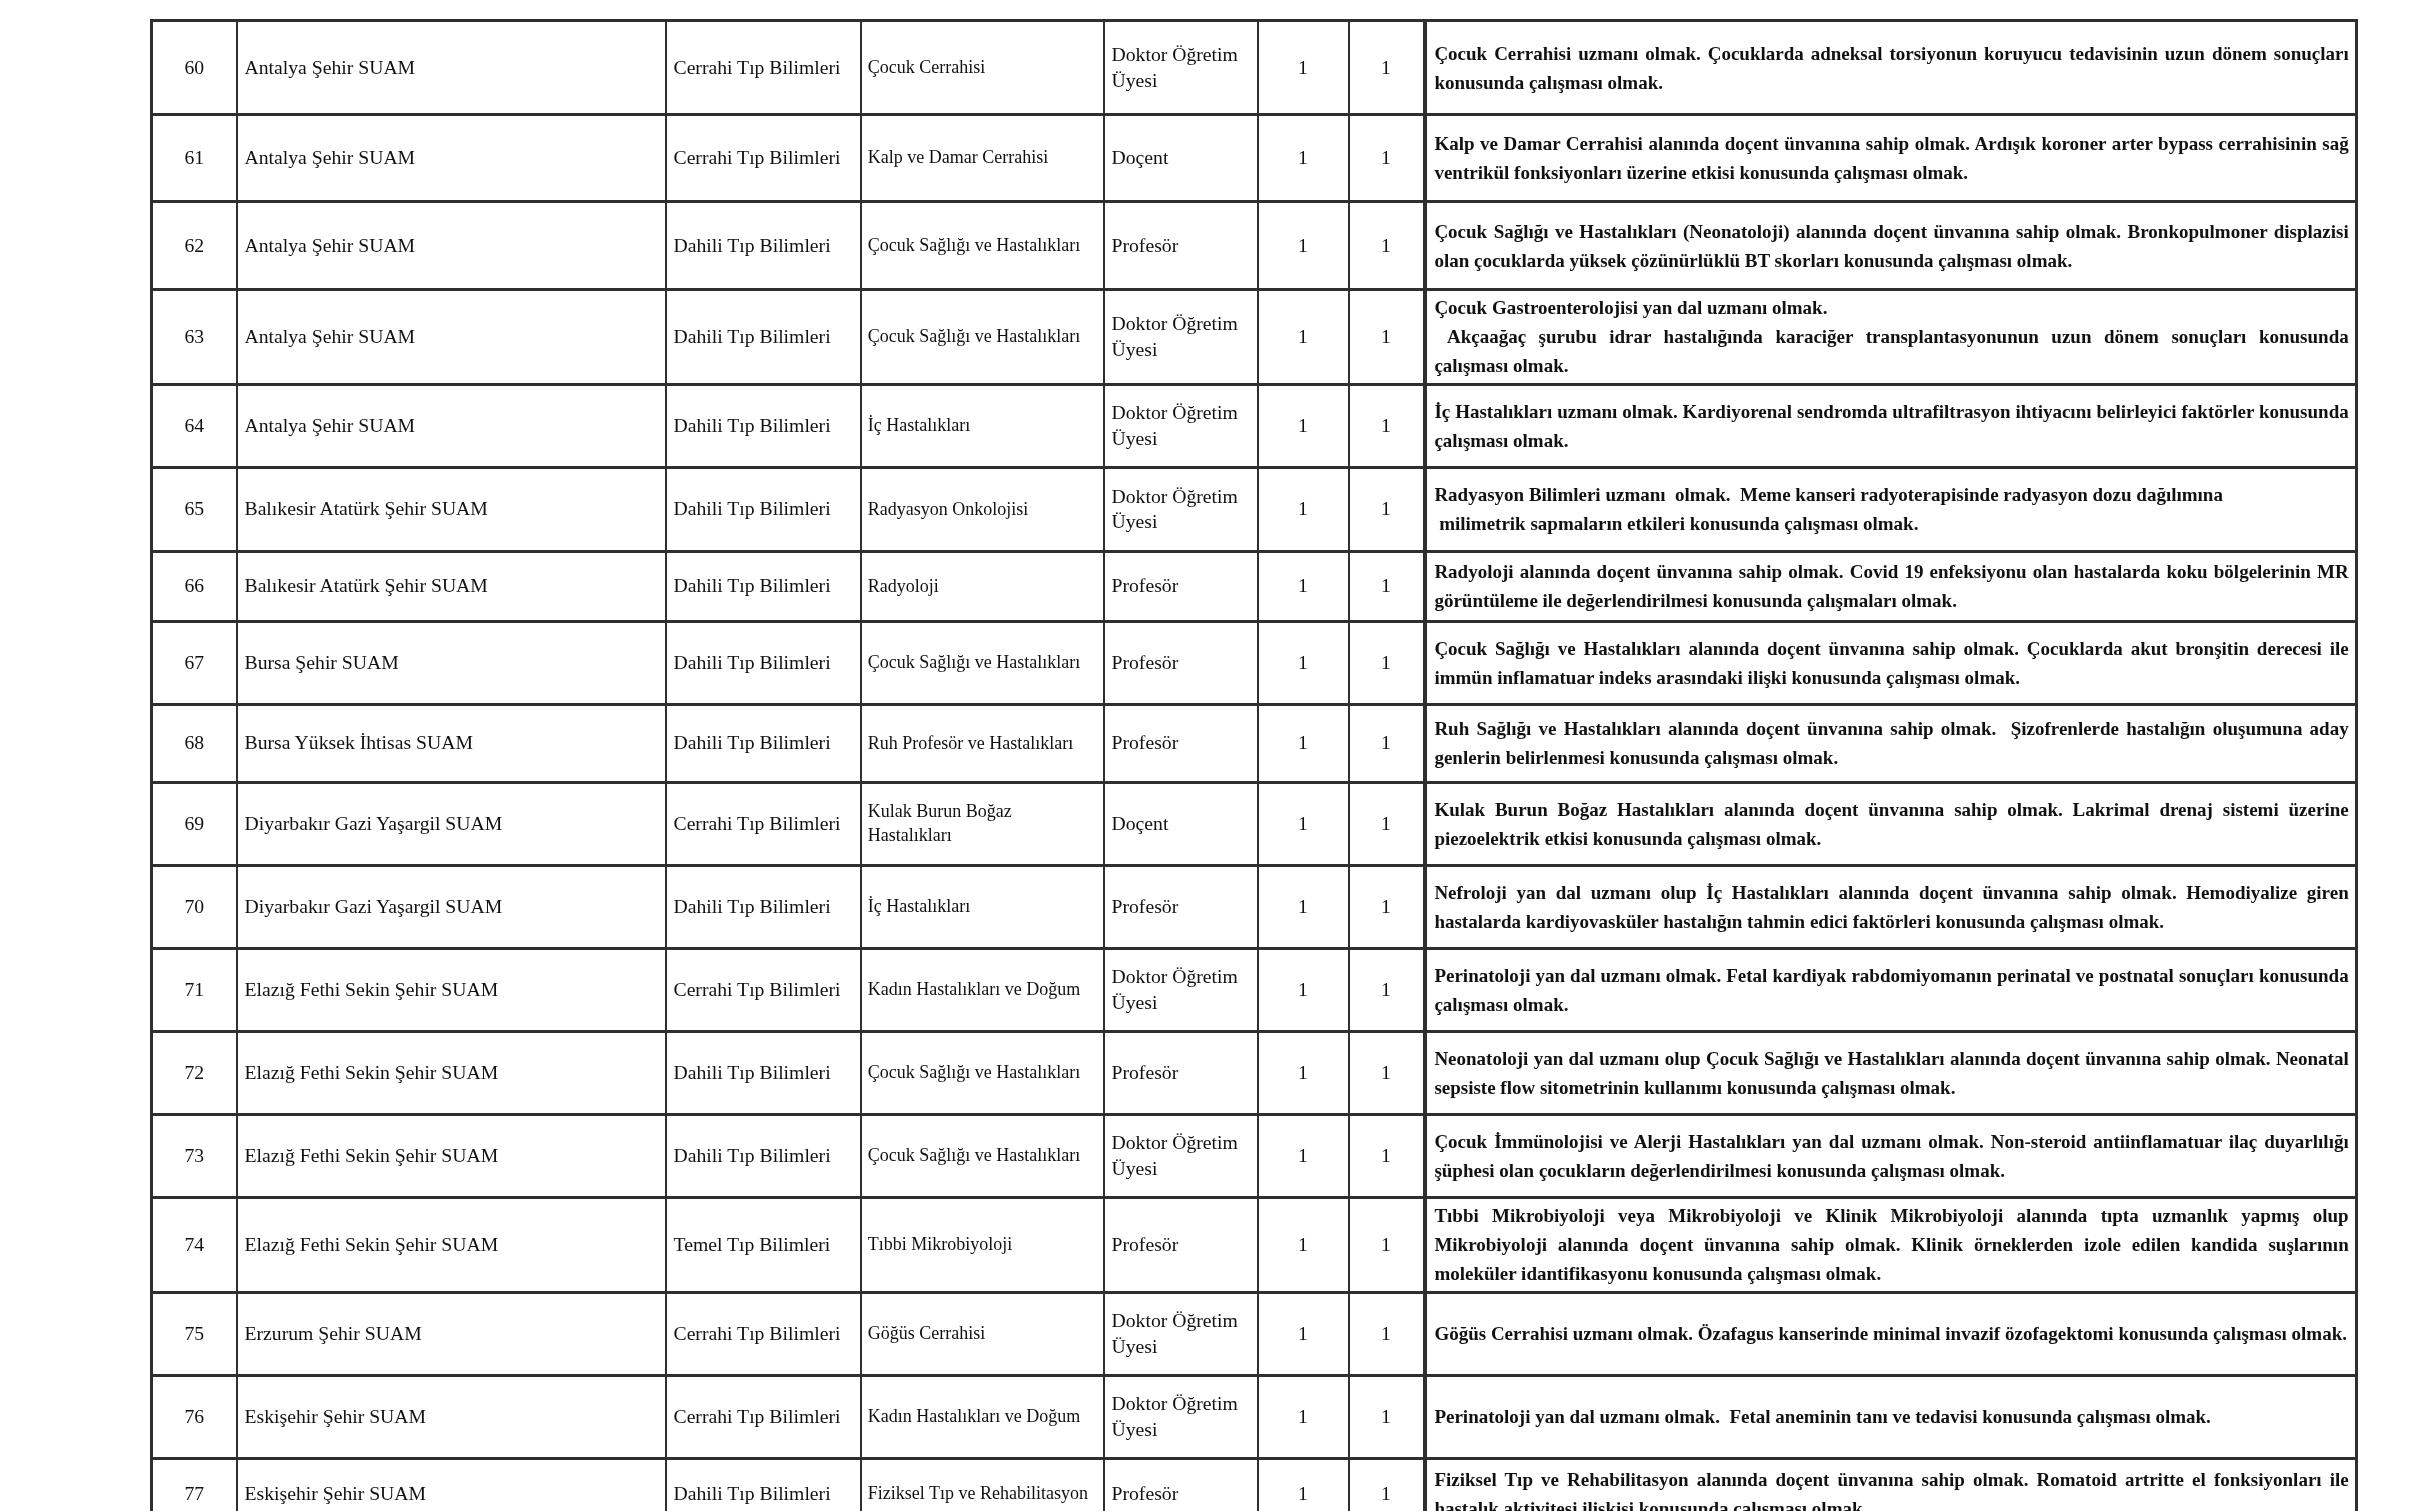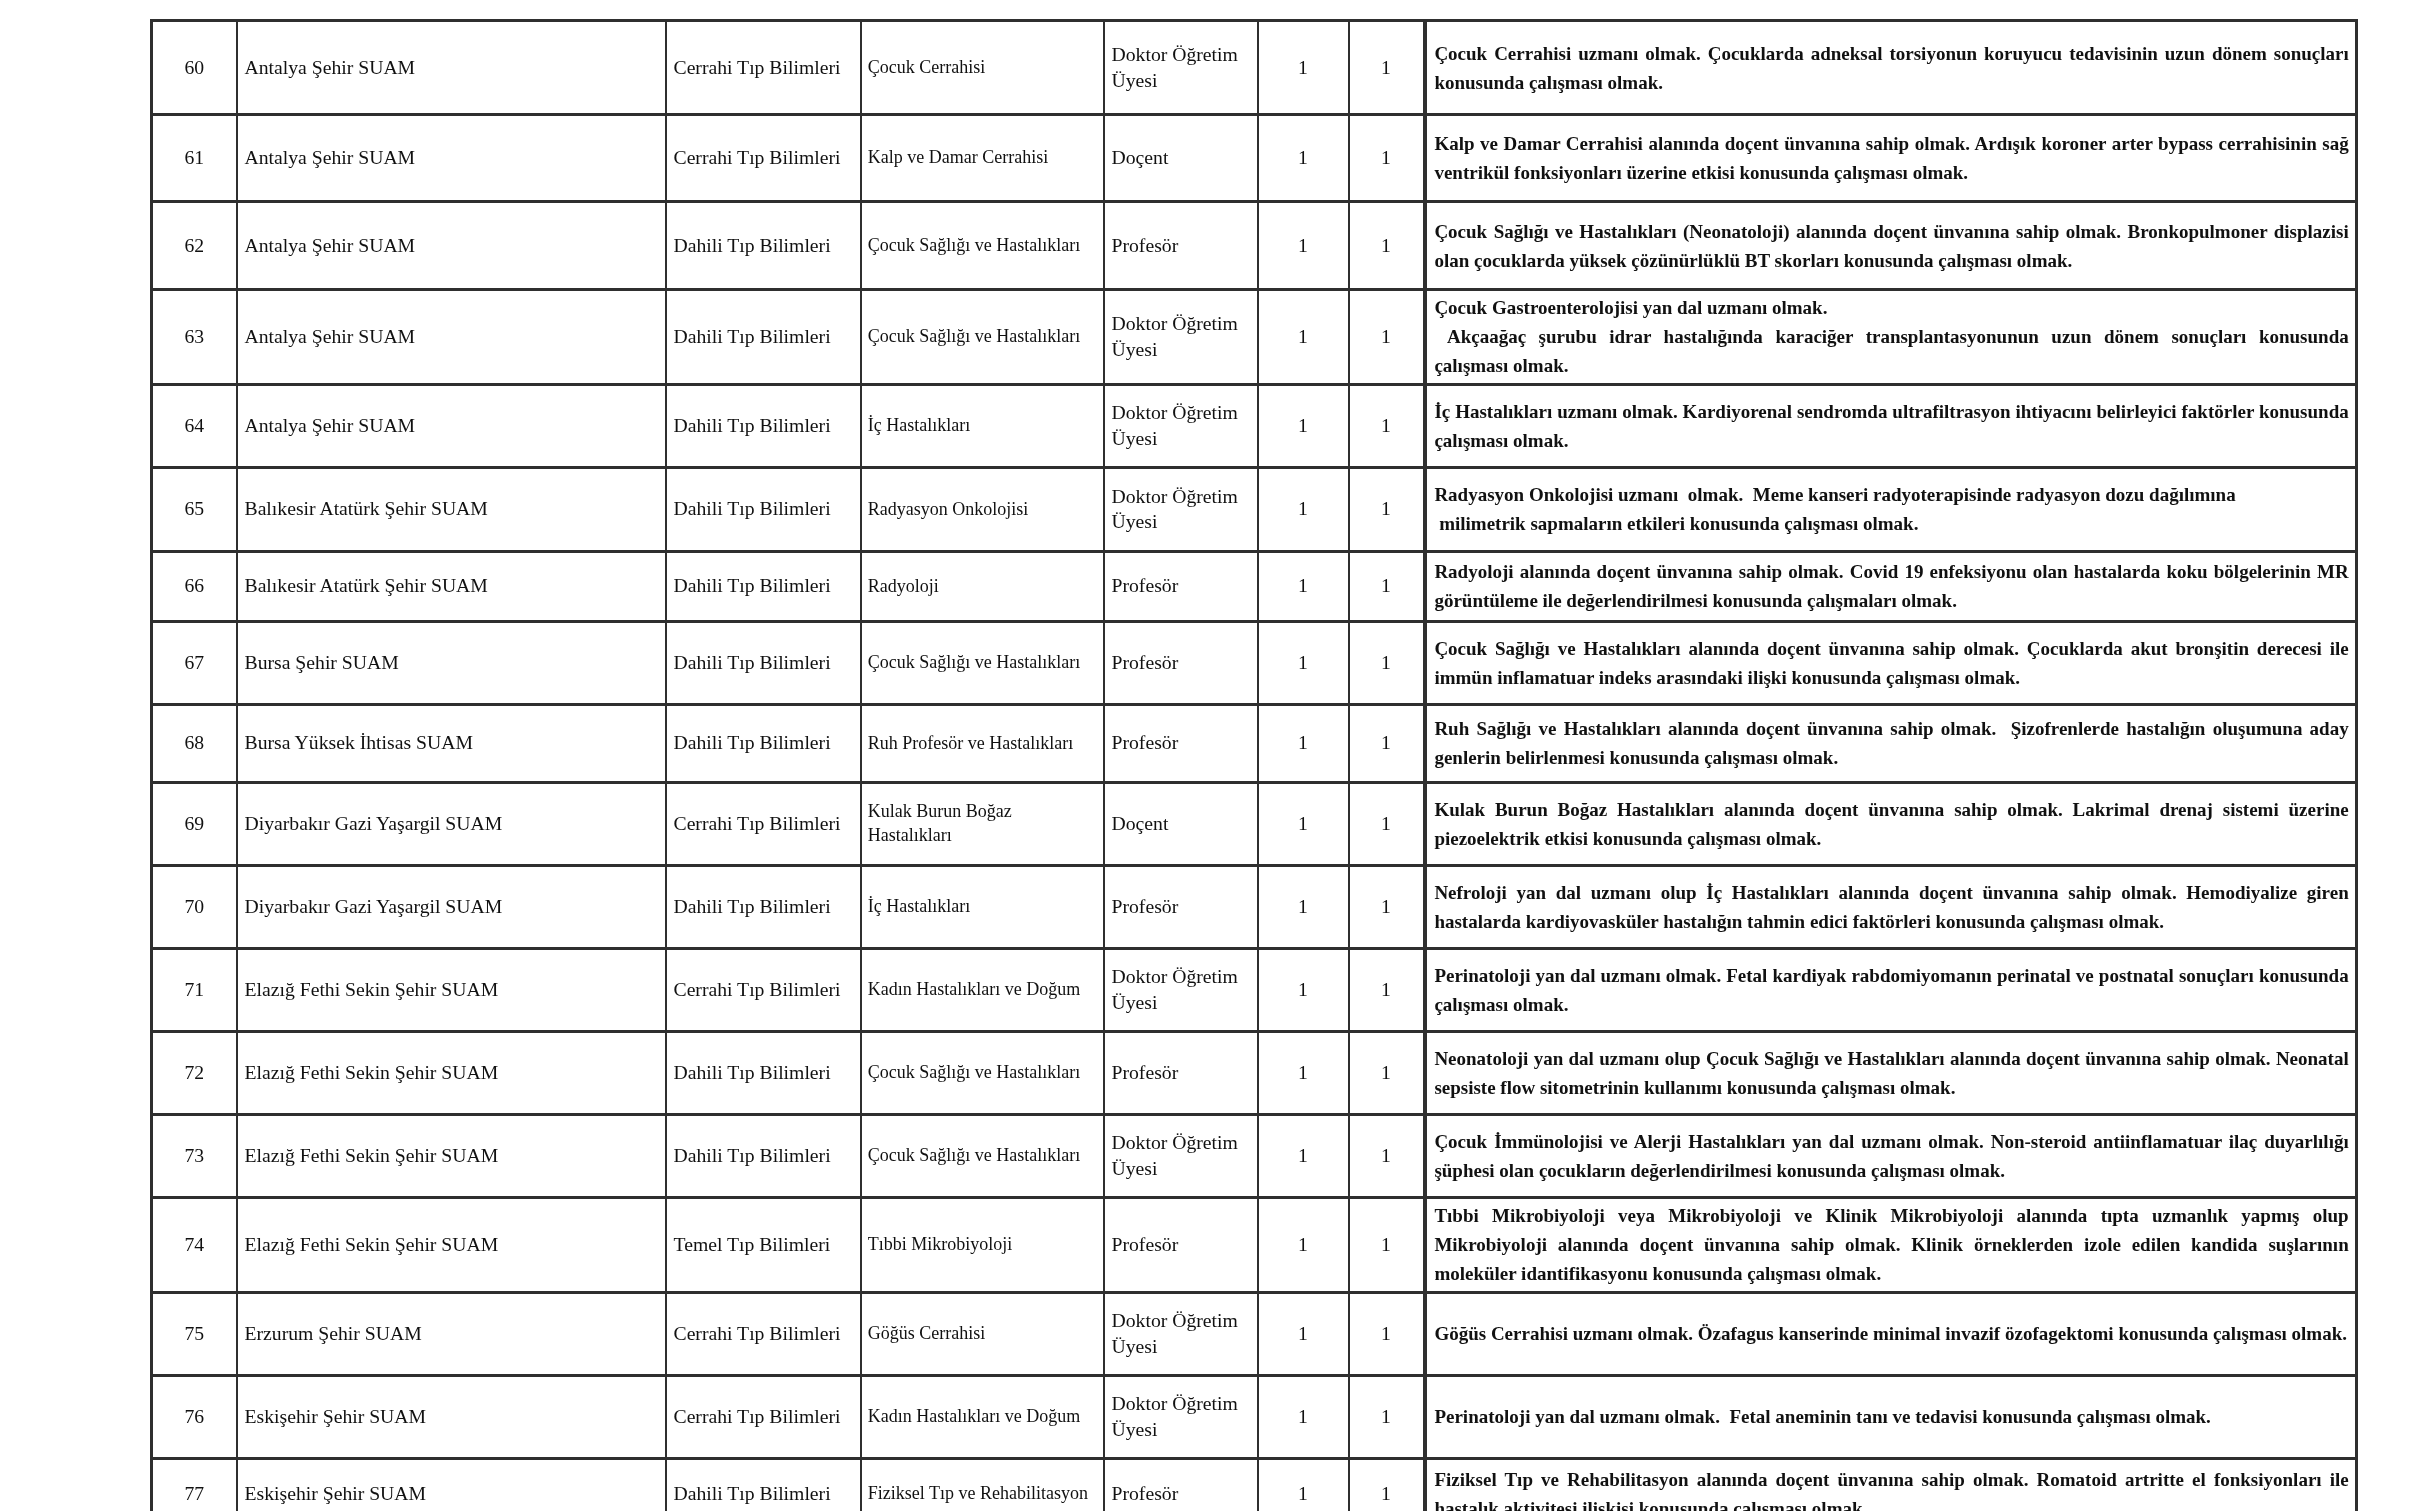--- a/index.html
+++ b/index.html
@@ -121,21 +121,21 @@
     <td class="c-desc"><span>İç Hastalıkları uzmanı olmak. Kardiyorenal sendromda ultrafiltrasyon ihtiyacını belirleyici faktörler konusunda çalışması olmak.</span></td>
   </tr>
         <tr style="height: 84px;">
     <td class="c-no"><span>65</span></td>
     <td class="c-inst"><span>Balıkesir Atatürk Şehir SUAM</span></td>
     <td class="c-dept"><span>Dahili Tıp Bilimleri</span></td>
     <td class="c-spec"><span>Radyasyon Onkolojisi</span></td>
     <td class="c-title"><span>Doktor Öğretim Üyesi</span></td>
     <td class="c-c1"><span>1</span></td>
     <td class="c-c2"><span>1</span></td>
-    <td class="c-desc"><span>Radyasyon Onkolojisi uzmanı  olmak.  Meme kanseri radyoterapisinde radyasyon dozu dağılımına
+    <td class="c-desc"><span>Radyasyon Bilimleri uzmanı  olmak.  Meme kanseri radyoterapisinde radyasyon dozu dağılımına
  milimetrik sapmaların etkileri konusunda çalışması olmak.</span></td>
   </tr>
         <tr style="height: 70px;">
     <td class="c-no"><span>66</span></td>
     <td class="c-inst"><span>Balıkesir Atatürk Şehir SUAM</span></td>
     <td class="c-dept"><span>Dahili Tıp Bilimleri</span></td>
     <td class="c-spec"><span>Radyoloji</span></td>
     <td class="c-title"><span>Profesör</span></td>
     <td class="c-c1"><span>1</span></td>
     <td class="c-c2"><span>1</span></td>

